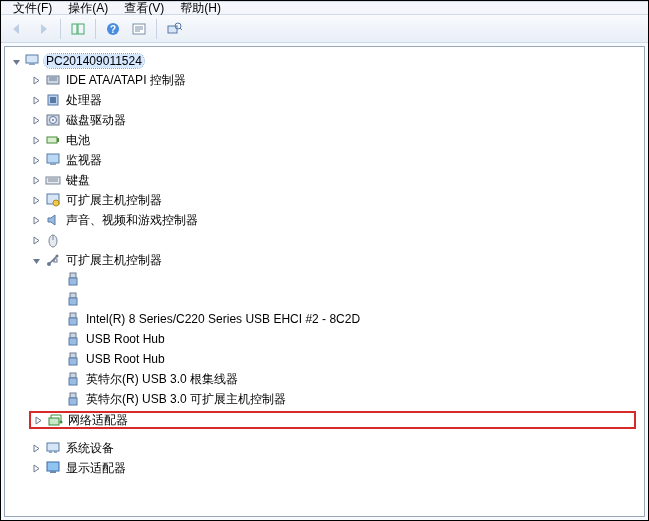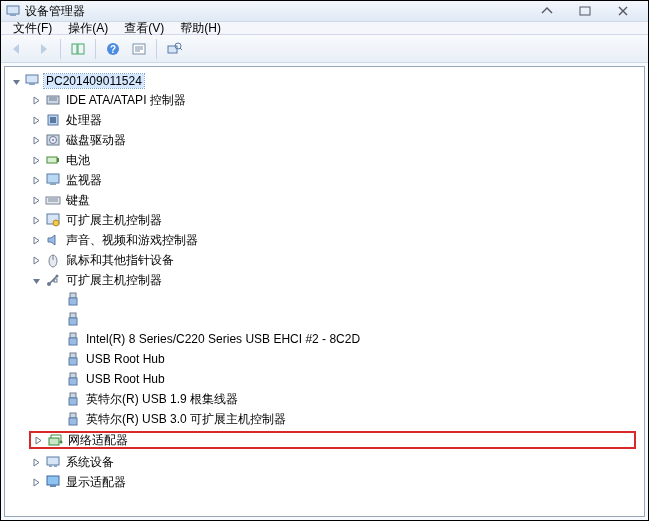--- a/index.html
+++ b/index.html
@@ -42,61 +42,33 @@
   .tree > ul { padding-left: 6px; }
   .tree li { position: relative; padding: 1px 0; white-space: nowrap; }
   .row { display: flex; align-items: center; gap: 3px; height: 18px; }
   .exp {
     width: 11px; height: 11px; display: inline-flex; align-items: center; justify-content: center;
     font-size: 9px; color: #6a7890; cursor: default; flex: 0 0 11px;
   }
   .exp.blank { visibility: hidden; }
   .ic { width: 16px; height: 16px; display: inline-flex; align-items: center; justify-content: center; flex: 0 0 16px; }
   .label { padding: 0 2px; }
-  .label.sel { background: #d6e8ff; outline: 1px dotted #7aa7d8; }
+  .label.sel { background: #d6e8ff; outline: 1px dotted #7aa7d8; border-radius: 7px; }
   .highlight-row {
-    border: 2px solid #d82a2a; margin: 0 8px 2px -2px; padding-left: 2px !important;
+    border: 2px solid #d82a2a; margin: 0 8px 8px -2px; padding-left: 2px !important;
   }
 
   
   svg { display: block; }
 </style>
 </head>
 <body>
 
 <div class="window">
 
-  <div class="titlebar">
-    <div class="title-left">
-      <span class="ic">
-        <svg width="14" height="14">
-            <rect x="1" y="2" width="12" height="8" fill="#d7e6f7" stroke="#5a7aa6"></rect>
-            <rect x="4" y="10" width="6" height="2" fill="#8aa6c4"></rect>
-          </svg>
-      </span>
-      <span>设备管理器</span>
-    </div>
-    <div class="win-controls">
-      <span>
-          <svg width="14" height="10">
-            <path d="M2 7 L7 2 L12 7" stroke="#556" fill="none" stroke-width="1.4"></path>
-          </svg>
-        </span>
-      <span>
-          <svg width="14" height="10">
-            <rect x="2" y="1" width="10" height="8" stroke="#556" fill="none"></rect>
-          </svg>
-        </span>
-      <span>
-          <svg width="14" height="10">
-            <path d="M3 1 L11 9 M11 1 L3 9" stroke="#556" stroke-width="1.4"></path>
-          </svg>
-        </span>
-    </div>
-  </div>
 
   <div class="menubar">
     <span class="menu-item">文件(F)</span>
     <span class="menu-item">操作(A)</span>
     <span class="menu-item">查看(V)</span>
     <span class="menu-item">帮助(H)</span>
   </div>
 
   <div class="toolbar">
     <div class="tool-btn disabled">
@@ -296,21 +268,20 @@
                     <svg width="9" height="9">
                       <path d="M2 1 L7 4.5 L2 8 Z" fill="#fff" stroke="#6a7890"></path>
                     </svg>
                   </span>
                   <span class="ic">
                     <svg width="16" height="16">
                       <ellipse cx="8" cy="9" rx="4" ry="6" fill="#e6e9ef" stroke="#7a8698"></ellipse>
                       <line x1="8" y1="3" x2="8" y2="8" stroke="#7a8698"></line>
                     </svg>
                   </span>
-                  <span class="label">鼠标和其他指针设备</span>
                 </div>
               </li>
               <li>
                 <div class="row">
                   <span class="exp">
                     <svg width="9" height="9">
                       <path d="M1 3 L8 3 L4.5 8 Z" fill="#6a7890"></path>
                     </svg>
                   </span>
                   <span class="ic">
@@ -385,21 +356,21 @@
                   </li>
                   <li>
                     <div class="row">
                       <span class="exp blank"></span>
                       <span class="ic">
                         <svg width="16" height="16">
                           <rect x="5" y="2" width="6" height="5" fill="#ccd6e4" stroke="#6a7a90"></rect>
                           <rect x="4" y="7" width="8" height="7" fill="#9abce2" stroke="#5a7aa6"></rect>
                         </svg>
                       </span>
-                      <span class="label">英特尔(R) USB 1.9 根集线器</span>
+                      <span class="label">英特尔(R) USB 3.0 根集线器</span>
                     </div>
                   </li>
                   <li>
                     <div class="row">
                       <span class="exp blank"></span>
                       <span class="ic">
                         <svg width="16" height="16">
                           <rect x="5" y="2" width="6" height="5" fill="#ccd6e4" stroke="#6a7a90"></rect>
                           <rect x="4" y="7" width="8" height="7" fill="#9abce2" stroke="#5a7aa6"></rect>
                         </svg>

